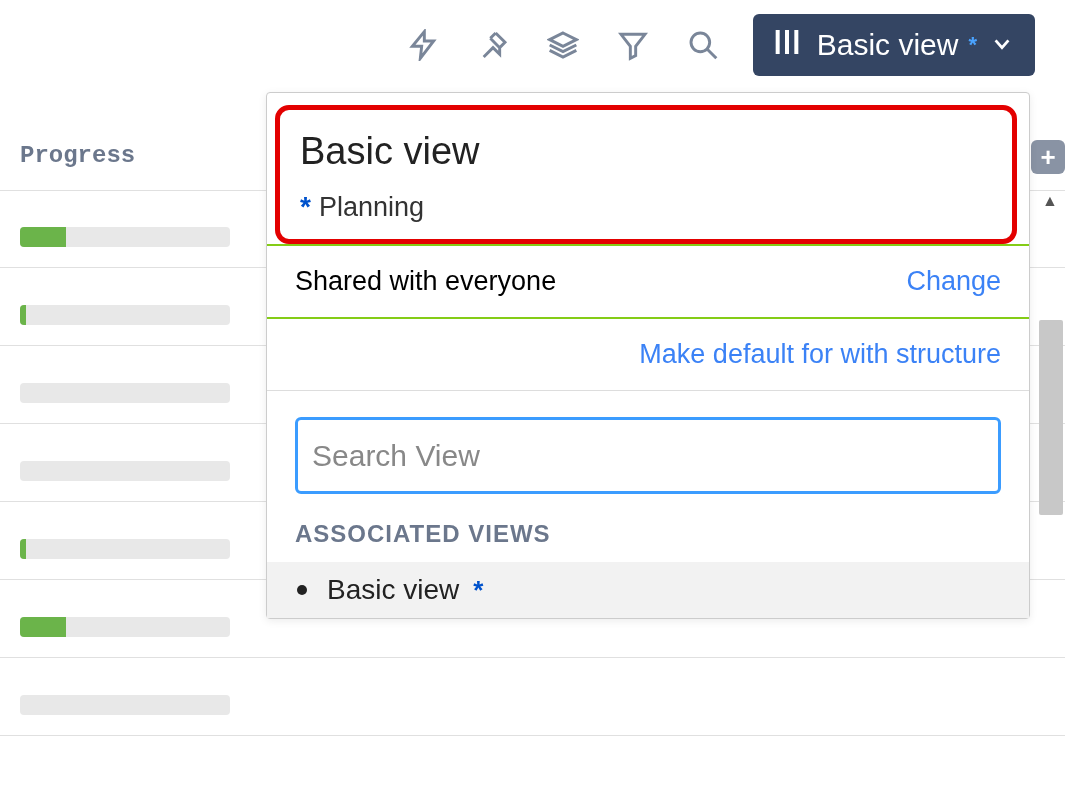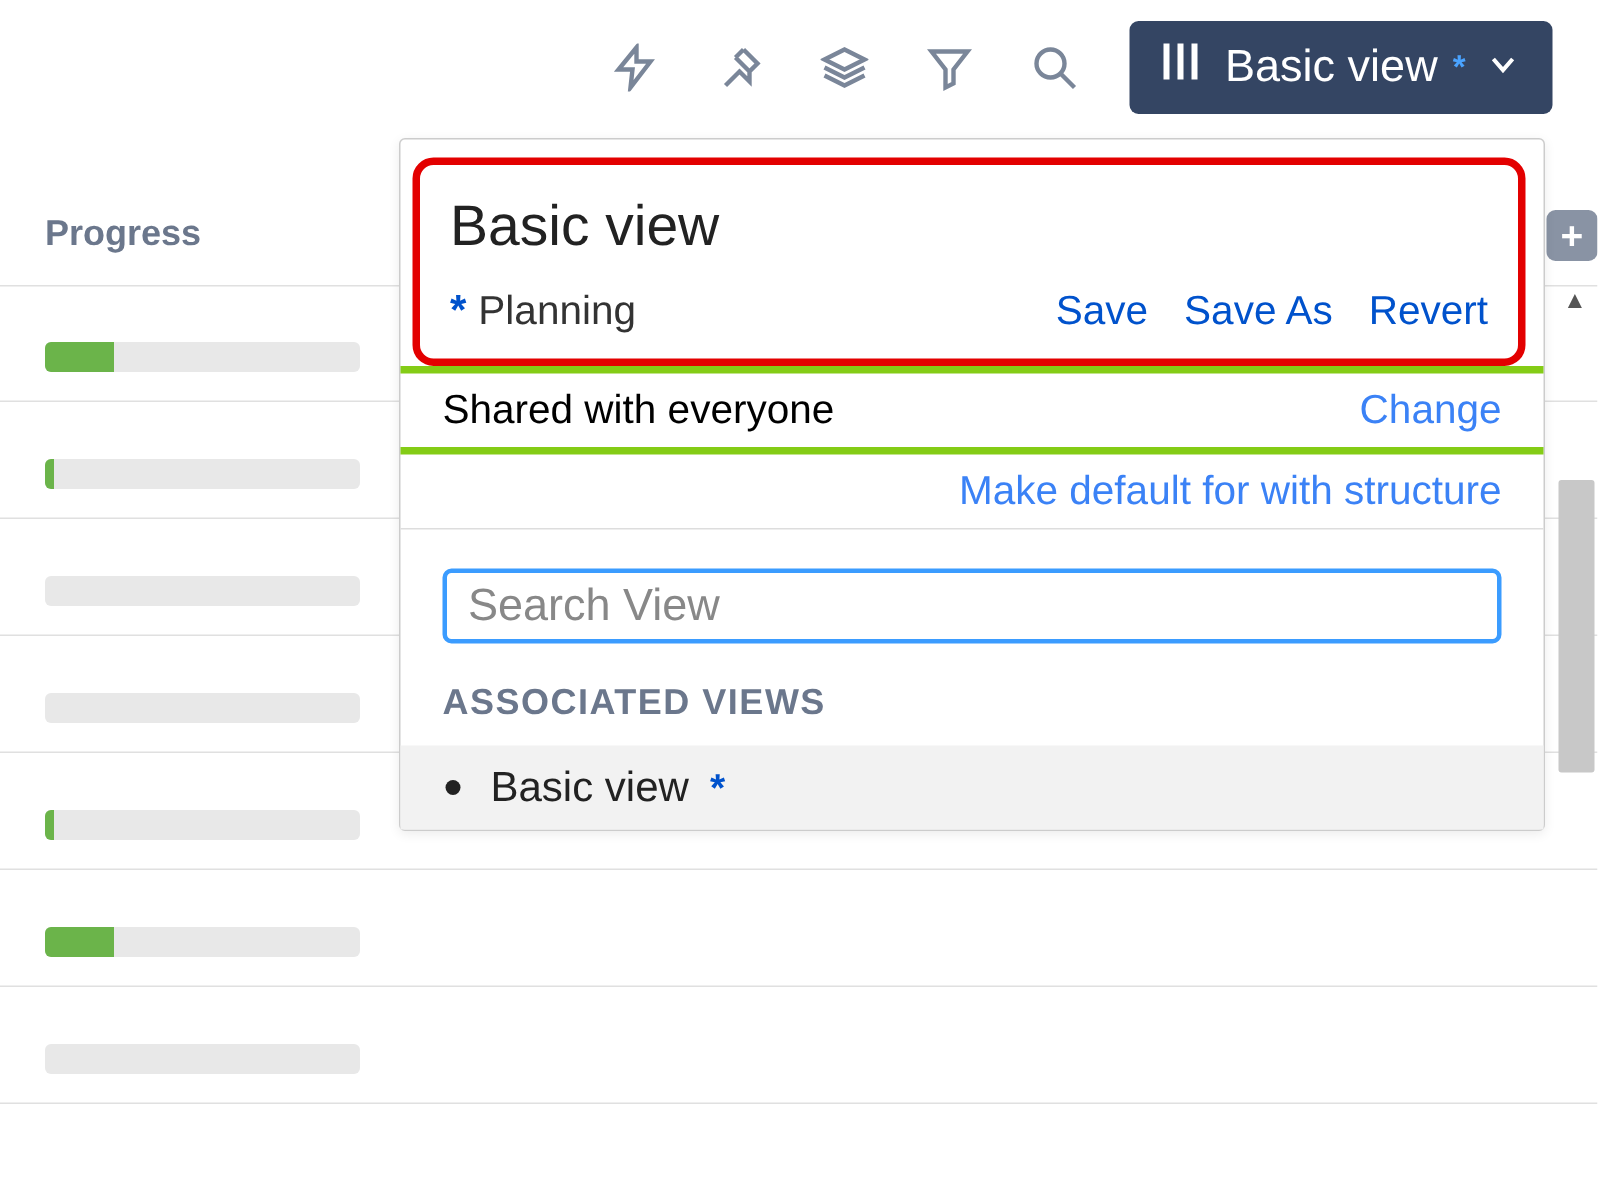--- a/index.html
+++ b/index.html
@@ -49,23 +49,24 @@
     font-size: 30px;
     font-weight: 400;
   }
   .view-button .bars svg { width: 32px; height: 32px; }
   .view-button .asterisk { color: #4aa3ff; font-size: 22px; vertical-align: super; font-weight: bold; margin-left: -4px;}
   .view-button .chevron svg { width: 22px; height: 22px; }
 
   
   .progress-col {
     position: absolute;
-    left: 30px;
+    left: 20px;
     top: 142px;
     width: 240px;
+    font-family: Liberation Mono, monospace;
   }
   .progress-header {
     color: #6b778c;
     font-weight: bold;
     font-size: 24px;
     margin-bottom: 58px;
   }
   .progress-row {
     height: 20px;
     width: 210px;
@@ -149,36 +150,36 @@
     align-items:center;
     justify-content:space-between;
     font-size: 27px;
   }
   .dd-mod-left { display:flex; align-items:center; gap:8px; color:#333; }
   .dd-mod-left .asterisk { color:#0052cc; font-size:28px; font-weight:bold; }
   .dd-mod-actions { display:flex; gap:24px; }
   .dd-mod-actions .link { color:#0052cc; cursor:pointer; }
 
   .dd-row {
-    border-top:5px solid #84cc16;
-    padding: 9px 28px;
+    border-top:2px solid #84cc16;
+    padding: 20px 28px;
     display:flex;
     justify-content:space-between;
     align-items:center;
     font-size: 27px;
   }
   .dd-row .link { color:#3b82f6; cursor:pointer; }
   .dd-row.right-only { justify-content:flex-end; }
   .dd-search-wrap {
     border-top:1px solid #ddd;
     padding: 26px 28px;
   }
   .dd-search {
     width:100%;
-    height: 50px;
+    height: 77px;
     border: 3px solid #3b9cff;
     border-radius: 6px;
     font-size: 30px;
     padding: 0 14px;
     color:#333;
     outline:none;
   }
   .dd-search::placeholder { color:#888; }
 
   .dd-section-label {
@@ -300,25 +301,20 @@
 <div class="scroll-thumb"></div>
 
 <div class="dropdown">
   <div class="dd-header">
     <div class="dd-title">Basic view</div>
     <div class="dd-mod-row">
       <div class="dd-mod-left">
         <span class="asterisk">*</span>
         <span>Planning</span>
       </div>
-      <div class="dd-mod-actions">
-        <span class="link">Save</span>
-        <span class="link">Save As</span>
-        <span class="link">Revert</span>
-      </div>
     </div>
   </div>
 
   <div class="dd-row">
     <span>Shared with everyone</span>
     <span class="link">Change</span>
   </div>
 
   <div class="dd-row right-only">
     <span class="link">Make default for with structure</span>

